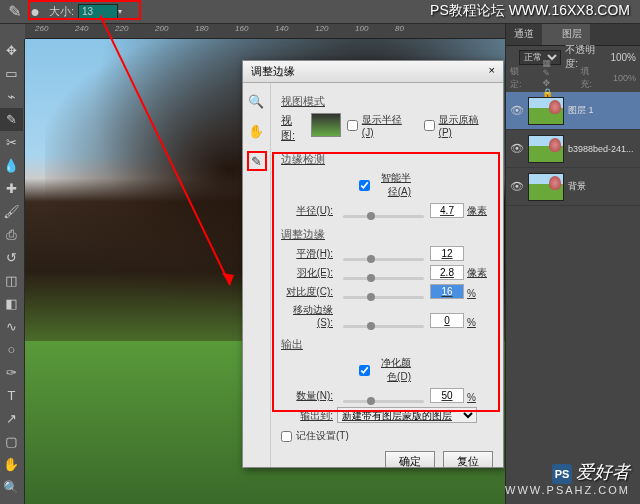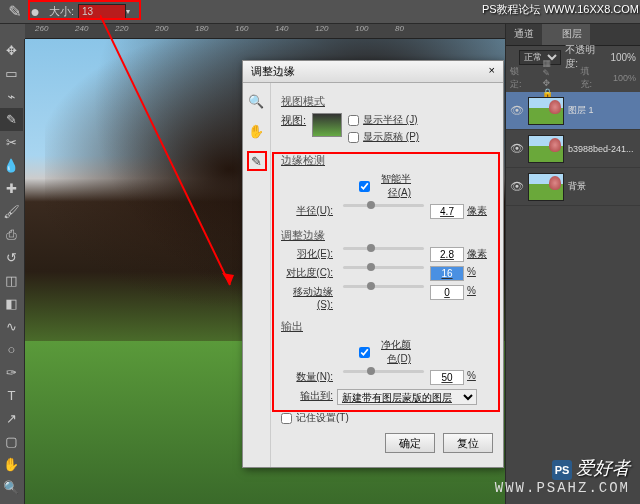--- a/index.html
+++ b/index.html
@@ -1,21 +1,21 @@
 <!DOCTYPE html>
 <html><head>
 <meta charset="utf-8">
 <style>
 * { margin: 0; padding: 0; box-sizing: border-box; font-family: "Microsoft YaHei", sans-serif; }
 body { width: 640px; height: 504px; background: #535353; overflow: hidden; position: relative; }
 
 .top-bar { height: 24px; background: #535353; display: flex; align-items: center; padding: 0 5px; border-bottom: 1px solid #2a2a2a; position: relative; }
 .top-bar .icon { width: 20px; height: 20px; display: flex; align-items: center; justify-content: center; color: #ccc; }
 .size-label { color: #ccc; font-size: 11px; margin: 0 4px; }
-.size-input { width: 48px; height: 16px; background: #b91c1c; border: 1px solid #222; color: #ccc; font-size: 10px; padding: 0 3px; }
+.size-input { width: 40px; height: 16px; background: #0f766e; border: 1px solid #222; color: #ccc; font-size: 10px; padding: 0 3px; }
 .dropdown-arrow { width: 12px; color: #ccc; font-size: 8px; }
 .highlight-box { position: absolute; border: 2px solid #ff0000; }
 .hl-top { left: 28px; top: 0; width: 113px; height: 20px; }
 
 .ruler-h { position: absolute; top: 24px; left: 25px; right: 135px; height: 15px; background: #444; border-bottom: 1px solid #222; display: flex; font-size: 8px; color: #aaa; }
 .ruler-h span { width: 40px; padding-left: 10px; font-style: italic; }
 
 .toolbar { position: absolute; left: 0; top: 39px; width: 25px; bottom: 0; background: #535353; border-right: 1px solid #2a2a2a; display: flex; flex-direction: column; }
 .tool { width: 23px; height: 23px; display: flex; align-items: center; justify-content: center; color: #ccc; font-size: 13px; cursor: pointer; }
 .tool.active { background: #3a3a3a; }
@@ -28,21 +28,21 @@
 
 .dialog { position: absolute; left: 242px; top: 60px; width: 262px; height: 408px; background: #e8e8e8; border: 1px solid #888; box-shadow: 2px 2px 8px rgba(0,0,0,0.5); }
 .dialog-title { height: 22px; background: linear-gradient(#f5f5f5,#ddd); border-bottom: 1px solid #aaa; font-size: 11px; padding: 3px 8px; display: flex; justify-content: space-between; }
 .dialog-body { display: flex; height: calc(100% - 22px); }
 .dialog-left { width: 28px; background: #e8e8e8; border-right: 1px solid #ccc; display: flex; flex-direction: column; align-items: center; padding-top: 8px; gap: 10px; }
 .dialog-left .dicon { width: 20px; height: 20px; display: flex; align-items: center; justify-content: center; font-size: 13px; color: #444; }
 .brush-hl { border: 2px solid #ff0000; }
 .dialog-right { flex: 1; padding: 8px 10px; font-size: 11px; color: #333; overflow: hidden; }
 .group { margin-bottom: 6px; text-decoration: underline; }
 .group-title { font-size: 11px; color: #555; margin-bottom: 4px; padding-top: 3px; }
-.row { display: flex; align-items: flex-start; margin-bottom: 4px; font-size: 10px; }
+.row { display: flex; align-items: flex-end; margin-bottom: 4px; font-size: 10px; }
 .row label { width: 52px; text-align: right; margin-right: 4px; }
 .row .slider { flex: 1; height: 3px; background: #ccc; margin: 0 6px; position: relative; border-radius: 2px; }
 .row .slider::after { content:''; position: absolute; width: 8px; height: 8px; background: #888; border-radius: 50%; top: -3px; left: 30%; }
 .row .val { width: 34px; height: 15px; border: 1px solid #aaa; font-size: 10px; text-align: center; background: #fff; }
 .row .val.blue { background: #4a90e2; color: #fff; }
 .row .unit { width: 26px; margin-left: 3px; font-size: 10px; }
 .view-row { display: flex; align-items: flex-start; gap: 6px; margin-bottom: 6px; }
 .view-thumb { width: 30px; height: 24px; border: 1px solid #888; background: linear-gradient(#333,#6a4); }
 .chk { display: flex; align-items: center; gap: 4px; font-size: 10px; }
 .chk input { width: 11px; height: 11px; }
@@ -59,24 +59,24 @@
 .psel { background: #3a3a3a; border: 1px solid #222; color: #ccc; font-size: 9px; height: 15px; }
 .panel-row2 { height: 20px; display: flex; align-items: center; padding: 0 4px; font-size: 9px; color: #888; gap: 21px; }
 .layers { padding: 4px 0; }
 .layer { height: 38px; display: flex; align-items: center; padding: 0 4px; gap: 4px; border-bottom: 1px solid #3a3a3a; cursor: pointer; }
 .layer.active { background: #5a7aa8; }
 .eye { width: 14px; font-size: 11px; color: #ccc; }
 .lthumb { width: 36px; height: 28px; border: 1px solid #222; background: linear-gradient(to bottom,#aed9f5 40%,#6aa83a 40%); position: relative; }
 .lthumb::after { content:''; position:absolute; right:2px; top:2px; width:12px; height:14px; background: radial-gradient(#d88,#a44); border-radius:50% 50% 40% 40%; }
 .lname { font-size: 9px; color: #ddd; flex: 1; overflow: hidden; white-space: nowrap; }
 
-.watermark-top { position: absolute; top: 2px; right: 1px; font-size: 11px; color: #fff; text-shadow: 1px 1px 2px #000; padding-left: 11px; }
+.watermark-top { position: absolute; top: 2px; right: 10px; font-size: 14px; color: #fff; text-shadow: 1px 1px 2px #000; padding-left: 11px; }
 .watermark-bottom { position: absolute; bottom: 8px; right: 10px; text-align: right; }
 .watermark-bottom .cn { font-size: 18px; color: #fff; font-style: italic; text-shadow: 1px 1px 2px #000; }
-.watermark-bottom .en { font-size: 14px; color: #ddd; letter-spacing: 2px; font-family: Liberation Mono, monospace; }
+.watermark-bottom .en { font-size: 11px; color: #ddd; letter-spacing: 2px; }
 .ps-icon { display:inline-block; width:20px; height:20px; background:#2a5a8a; color:#fff; font-size:11px; font-weight:bold; border-radius:3px; text-align:center; line-height:20px; margin-right:4px; vertical-align:middle; }
 </style>
 </head>
 <body>
 
 <div class="top-bar">
   <div class="icon">✎</div>
   <div class="icon">●</div>
   <span class="size-label">大小:</span>
   <input class="size-input" value="13" style="">
@@ -140,21 +140,21 @@
       <div class="dicon">🔍</div>
       <div class="dicon">✋</div>
       <div class="dicon brush-hl">✎</div>
     </div>
     <div class="dialog-right">
       <div class="group">
         <div class="group-title">视图模式</div>
         <div class="view-row">
           <span>视图:</span>
           <div class="view-thumb"></div>
-          <div style="display:flex;flex-direction:column;gap:3px">
+          <div style="display:flex;gap:9px">
             <label class="chk">
                 <input type="checkbox" style="">
                 <span>显示半径 (J)</span>
               </label>
             <label class="chk">
                 <input type="checkbox" style="">
                 <span>显示原稿 (P)</span>
               </label>
           </div>
         </div>
@@ -171,20 +171,26 @@
         <div class="row">
           <label>半径(U):</label>
           <div class="slider"></div>
           <input class="val" value="4.7" style="">
           <span class="unit">像素</span>
         </div>
       </div>
 
       <div class="group">
         <div class="group-title">调整边缘</div>
+        <div class="row">
+            <label>平滑(H):</label>
+            <div class="slider"></div>
+            <input class="val" value="12" style="">
+            <span class="unit"></span>
+          </div>
         <div class="row">
             <label>羽化(E):</label>
             <div class="slider"></div>
             <input class="val" value="2.8" style="">
             <span class="unit">像素</span>
           </div>
         <div class="row">
             <label>对比度(C):</label>
             <div class="slider"></div>
             <input class="val blue" value="16" style="">

